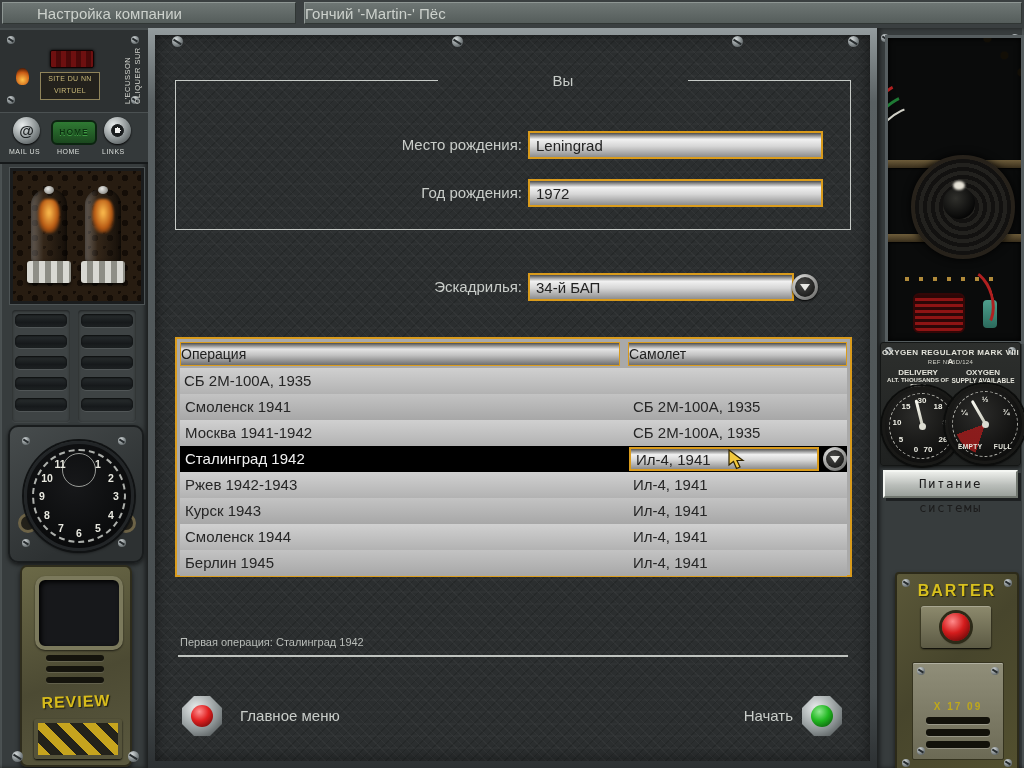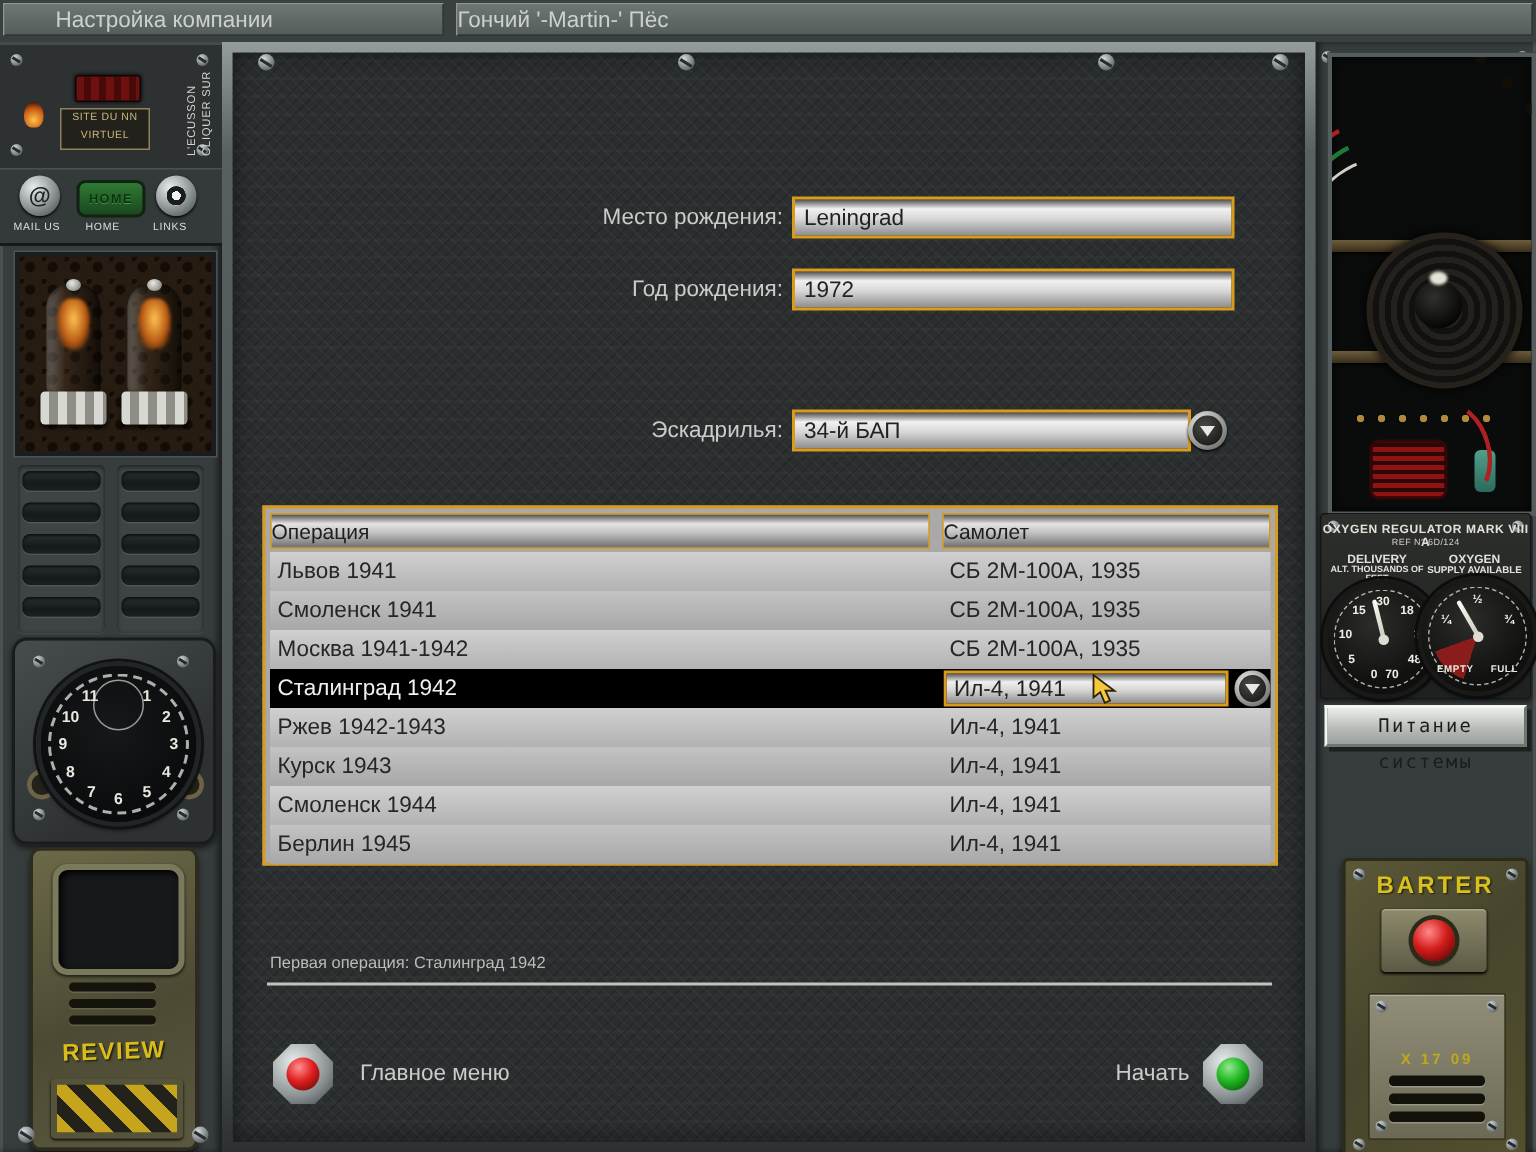--- a/index.html
+++ b/index.html
@@ -372,21 +372,21 @@
       <div class="gring"></div>
       <div class="needle" style="transform:rotate(-14deg) translateY(-100%);transform-origin:50% 0;"></div>
       <div class="pivot"></div>
     <span class="gtick" style="left: 22px; top: 56px;">0</span>
         <span class="gtick" style="left: 7px; top: 46px;">5</span>
         <span class="gtick" style="left: 3px; top: 29px;">10</span>
         <span class="gtick" style="left: 12px; top: 13px;">15</span>
         <span class="gtick" style="left: 28px; top: 7px;">30</span>
         <span class="gtick" style="left: 44px; top: 13px;">18</span>
         <span class="gtick" style="left: 53px; top: 29px;">30</span>
-        <span class="gtick" style="left: 49px; top: 46px;">48</span>
+        <span class="gtick" style="left: 49px; top: 46px;">26</span>
         <span class="gtick" style="left: 34px; top: 56px;">70</span>
       </div>
     <div class="gauge" style="left:64px;top:41px;">
       <div class="wedge"></div>
       <div class="gring"></div>
       <div class="needle" style="transform:rotate(-30deg) translateY(-100%);transform-origin:50% 0;"></div>
       <div class="pivot"></div>
       <div class="ef" style="left:10px;">EMPTY</div>
       <div class="ef" style="right:10px;">FULL</div>
     <span class="gtick" style="left: 7px; top: 21px;">¼</span>
@@ -421,20 +421,23 @@
 </div>
 
 <div class="main">
   <div class="weave"></div>
   <div class="content">
     <div class="scr" style="left:24px;top:8px;"></div>
     <div class="scr" style="left:304px;top:8px;"></div>
     <div class="scr" style="left:584px;top:8px;"></div>
     <div class="scr" style="left:700px;top:8px;"></div>
 
+    <fieldset class="you">
+      <legend>Вы</legend>
+    </fieldset>
 
     <div class="frow" style="top:103px;">
       <div class="flabel">Место рождения:</div>
       <div class="finput">Leningrad</div>
     </div>
     <div class="frow" style="top:151px;">
       <div class="flabel">Год рождения:</div>
       <div class="finput">1972</div>
     </div>
 
@@ -446,21 +449,20 @@
         </div>
     </div>
 
     <div class="optable">
       <div class="thead">
         <div class="th th-op">Операция</div>
         <div class="th th-ac">Самолет</div>
       </div>
       <div>
           <div class="trow">
-            <div class="cell op">Львов 1941</div>
             <div class="cell ac">СБ 2М-100А, 1935</div>
           </div>
           <div class="trow">
             <div class="cell op">Смоленск 1941</div>
             <div class="cell ac">СБ 2М-100А, 1935</div>
           </div>
           <div class="trow">
             <div class="cell op">Москва 1941-1942</div>
             <div class="cell ac">СБ 2М-100А, 1935</div>
           </div>

